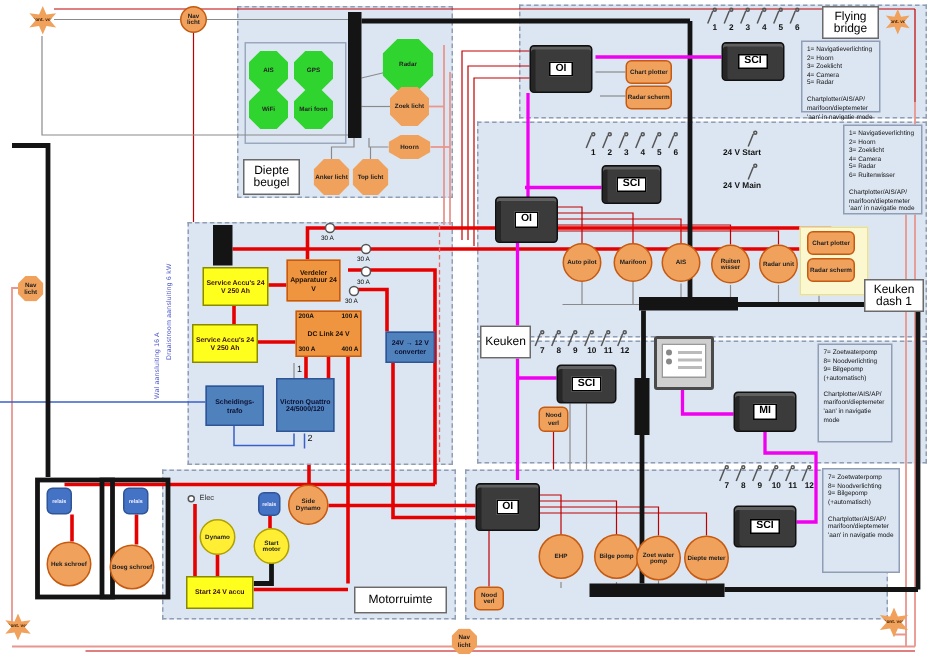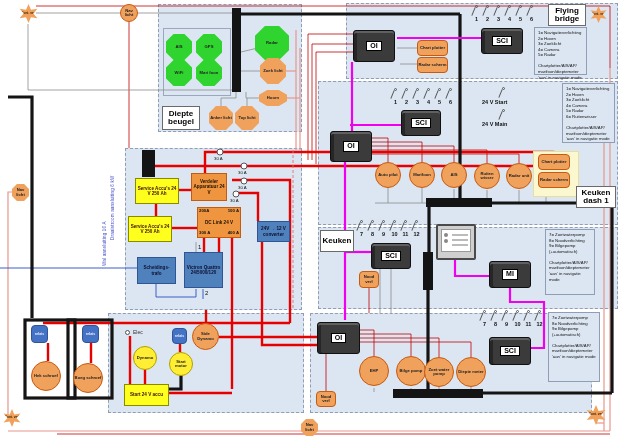--- a/index.html
+++ b/index.html
@@ -1,20 +1,20 @@
 <!DOCTYPE html>
 <html><head>
 <meta charset="utf-8">
 <style>
   html,body{margin:0;padding:0;background:#fff;font-family:"Liberation Sans",sans-serif;}
   #stage{position:relative;width:620px;height:437px;background:#fff;overflow:hidden;}
   .sec{position:absolute;background:#dce6f2;border:1px dashed #8f9db5;box-sizing:border-box;}
   .inner{position:absolute;background:#dce6f2;border:1px solid #9aa7bd;box-sizing:border-box;}
   .lblbox{position:absolute;background:#fff;border:1px solid #6a6a6a;display:flex;align-items:center;justify-content:center;
-    text-align:center;font-weight:bold;font-size:8px;line-height:1.05;box-sizing:border-box;z-index:5;}
+    text-align:center;font-weight:normal;font-size:8px;line-height:1.05;box-sizing:border-box;z-index:5;}
   .oct{position:absolute;display:flex;align-items:center;justify-content:center;text-align:center;
     clip-path:polygon(29% 0,71% 0,100% 29%,100% 71%,71% 100%,29% 100%,0 71%,0 29%);
     font-size:4.2px;line-height:1.05;font-weight:bold;color:#222;z-index:4;}
   .green{background:#2fd42f;}
   .org{background:#f0a15c;}
   .circ{position:absolute;border-radius:50%;background:#f0a15c;border:1px solid #c55a11;display:flex;align-items:center;
     justify-content:center;text-align:center;font-size:4.2px;line-height:1.05;font-weight:bold;color:#222;box-sizing:border-box;z-index:4;}
   .ycirc{position:absolute;border-radius:50%;background:#ffee33;border:1px solid #b0a000;display:flex;align-items:center;
     justify-content:center;text-align:center;font-size:4.2px;line-height:1.05;font-weight:bold;color:#222;box-sizing:border-box;z-index:4;}
   .ybox{position:absolute;background:#ffff1e;border:1px solid #8a8a00;display:flex;align-items:center;justify-content:center;
@@ -370,21 +370,21 @@
 5= Radar
 6= Ruitenwisser
 
 Chartplotter/AIS/AP/
 marifoon/dieptemeter
 'aan' in navigatie mode</span></div>
   <div class="lblbox" style="left:576px;top:186px;width:40px;height:22px;">
       <span>Keuken dash 1</span>
     </div>
 
-  <div class="lblbox" style="left:320px;top:230px;width:34px;height:22px;">
+  <div class="lblbox" style="left:320px;top:217px;width:34px;height:22px;">
       <span>Keuken</span>
     </div>
   <div class="swc" style="left:356px;top:220px;">
       <span class="sw"></span>
       <span class="swn">7</span>
     </div>
   <div class="swc" style="left:367px;top:220px;">
       <span class="sw"></span>
       <span class="swn">8</span>
     </div>
@@ -453,20 +453,23 @@
     </div>
   <div class="ybox" style="left:124px;top:384px;width:45px;height:22px;">
       <span>Start 24 V accu</span>
     </div>
   <div class="circ" style="left:31px;top:361px;width:30px;height:30px;">
       <span>Hek schroef</span>
     </div>
   <div class="circ" style="left:73px;top:363px;width:30px;height:30px;">
       <span>Boeg schroef</span>
     </div>
+  <div class="lblbox" style="left:236px;top:391px;width:62px;height:18px;">
+      <span>Motorruimte</span>
+    </div>
 
   <div class="dev" style="left:317px;top:322px;width:43px;height:32px;">
       <span class="devtag">OI</span>
     </div>
   <div class="circ" style="left:359px;top:356px;width:30px;height:30px;">
       <span>EHP</span>
     </div>
   <div class="circ" style="left:396px;top:356px;width:30px;height:30px;">
       <span>Bilge pomp</span>
     </div>

